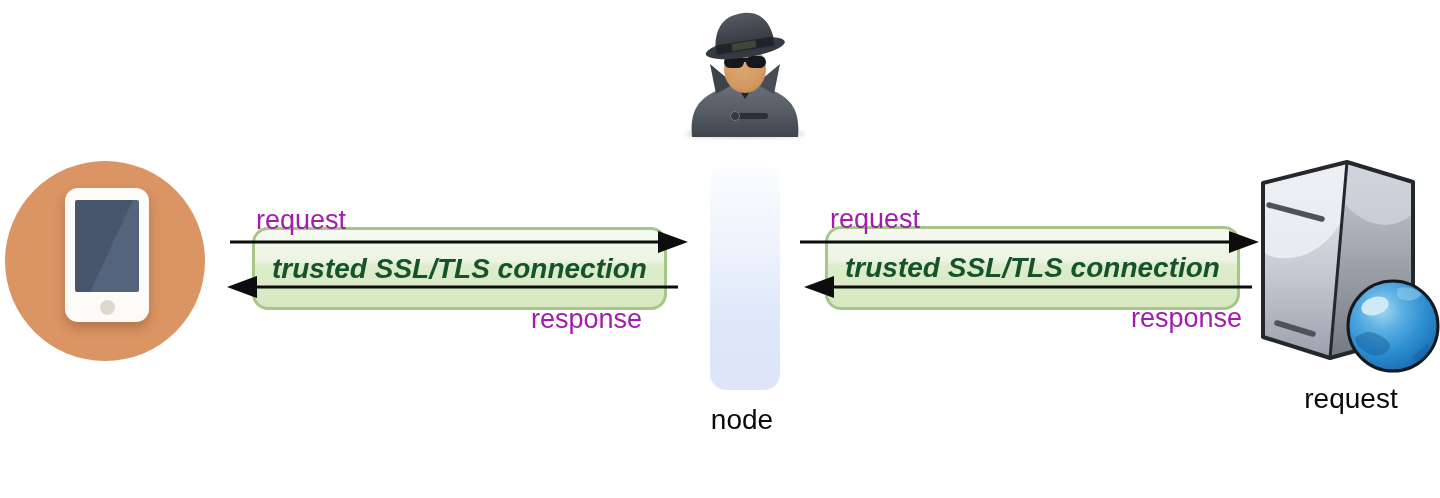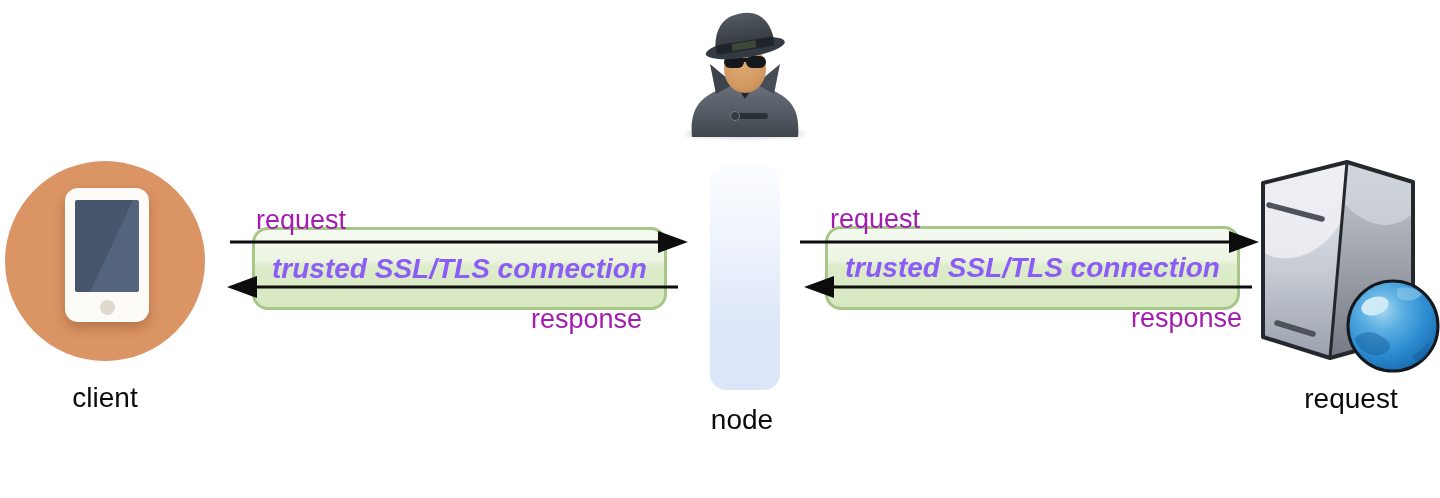--- a/index.html
+++ b/index.html
@@ -23,21 +23,21 @@
   
   .node-bar { left:710px; top:165px; width:70px; height:225px; border-radius:16px;
     background:linear-gradient(180deg,#fbfdff 0%, #eef3fc 35%, #dde7f9 72%, #dde6f8 100%); }
 
   
   .tunnel { border:3px solid #a6c787; border-radius:16px; box-sizing:border-box;
     background:linear-gradient(180deg,#f5faf1 0%, #ecf4e2 40%, #ddecca 47%, #d7e8c1 100%); }
   .tunnel.left  { left:252px; top:227px; width:415px; height:83px; }
   .tunnel.right { left:825px; top:226px; width:415px; height:84px; }
   .tunnel-label { display:flex; align-items:center; justify-content:center;
-    font-size:28px; font-weight:bold; font-style:italic; letter-spacing:0px; color:#8b5cf6; }
+    font-size:28px; font-weight:bold; font-style:italic; letter-spacing:0px; color:#14532d; }
   .tunnel-label.left  { left:252px; top:227px; width:415px; height:83px; }
   .tunnel-label.right { left:825px; top:226px; width:415px; height:84px; }
 
   
   .flow-label { font-size:27px; line-height:30px; color:#a21caf; white-space:nowrap; }
   .req-left  { left:256px; top:205px; }
   .resp-left { left:252px; top:304px; width:390px; text-align:right; }
   .req-right  { left:830px; top:204px; }
   .resp-right { left:852px; top:303px; width:390px; text-align:right; }
 
@@ -54,21 +54,20 @@
 <body>
 
 <div class="canvas">
 
   <div class="abs client-circle">
     <div class="abs phone">
       <div class="abs phone-screen"></div>
       <div class="abs phone-home"></div>
     </div>
   </div>
-  <div class="abs entity-label label-client">client</div>
 
   <div class="abs node-bar"></div>
 
   <svg class="abs icon-svg" style="left:682px; top:6px;" width="126" height="134" viewBox="0 0 126 134" aria-hidden="true">
     <defs>
       <linearGradient id="coatG" x1="0" y1="0" x2="0" y2="1">
         <stop offset="0" stop-color="#6b727c"></stop>
           <stop offset="0.55" stop-color="#545b64"></stop>
           <stop offset="1" stop-color="#3f454c"></stop>
       </linearGradient>

